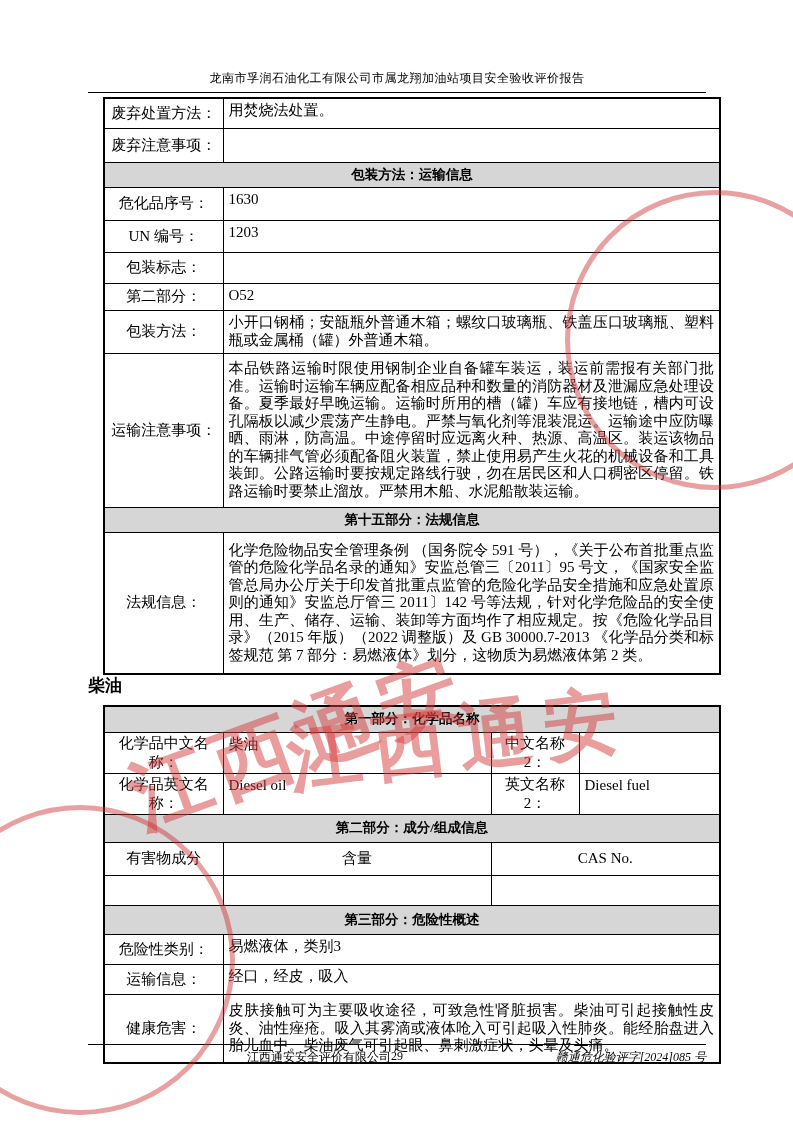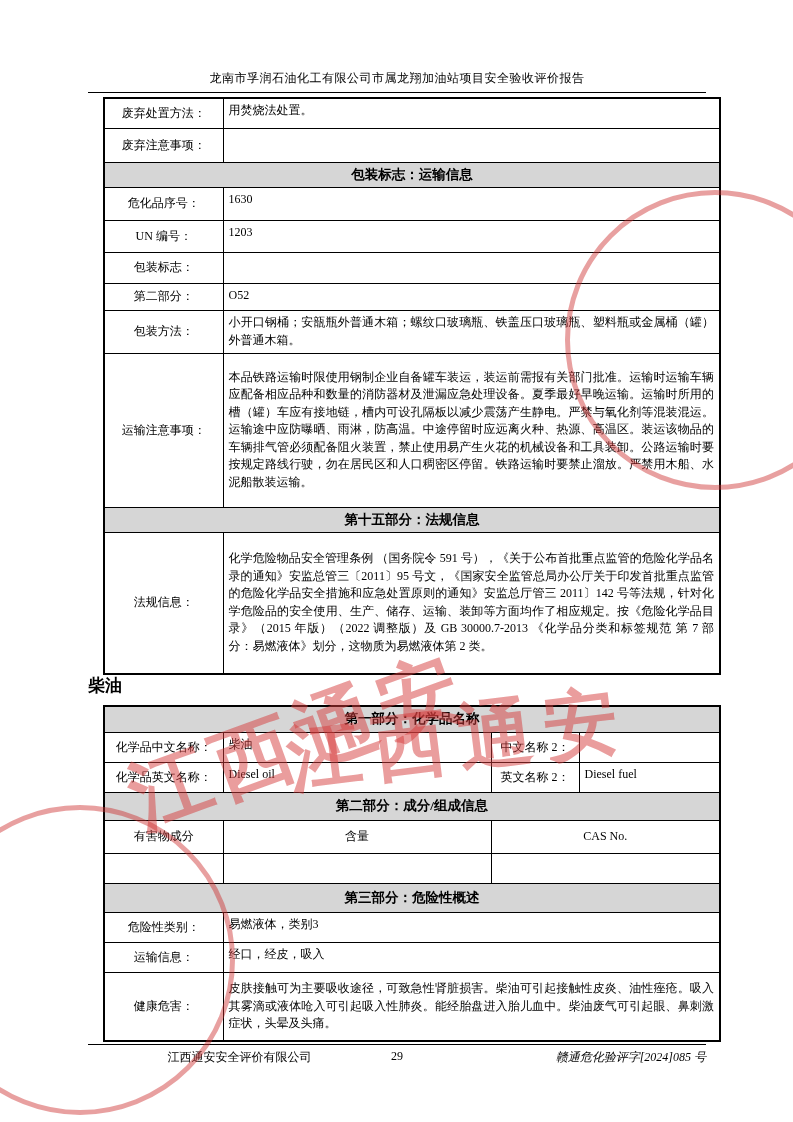--- a/index.html
+++ b/index.html
@@ -13,39 +13,39 @@
     text-align:center; font-size:12px; letter-spacing:.5px;
     padding-bottom:5px; border-bottom:1px solid #000;
   }
   table.msds {
     position:absolute; left:103px; width:616px;
     border-collapse:collapse; table-layout:fixed;
     border:2px solid #000;
   }
   #gasoline-table { top:97px; }
   #diesel-table  { top:705px; }
-  td { border:1px solid #000; font-size:12px; }
+  td { border:1px solid #000; font-size:15px; }
   .lbl { text-align:center; vertical-align:middle; padding:1px 2px; }
   .val { text-align:left; vertical-align:top; padding:3px 5px; line-height:17px; }
   .val.mid { vertical-align:middle; text-align:justify; line-height:17.5px; }
   .sect td {
     background:#d6d6d6; font-weight:bold; text-align:center;
     vertical-align:middle; font-size:13.5px;
   }
   .cth { text-align:center; vertical-align:middle; }
   .diesel-heading {
     position:absolute; top:674px; left:88px;
     font-size:17px; font-weight:bold;
   }
   .doc-footer {
     position:absolute; top:1044px; left:88px; width:618px;
     border-top:1px solid #000; padding-top:4px;
     display:flex; align-items:flex-start; font-size:12px;
   }
-  .doc-footer .f-left  { flex:1; text-align:center; }
+  .doc-footer .f-left  { flex:1; text-align:right; }
   .doc-footer .f-center{ flex:0 0 auto; text-align:center; }
   .doc-footer .f-right { flex:1; text-align:right;font-style:italic; }
   
   .wm {
     position:absolute; pointer-events:none; z-index:9;
     color:rgba(213,60,60,0.5); font-weight:bold; white-space:nowrap;
     font-family:"DejaVu Sans","Liberation Sans",sans-serif;
   }
   .wm-t1 { left:115px; top:752px; font-size:80px; letter-spacing:8px;
            transform:rotate(-20deg); transform-origin:left top; }
@@ -71,21 +71,21 @@
   <tbody>
     <tr style="height:30px">
       <td class="lbl">废弃处置方法：</td>
       <td class="val">用焚烧法处置。</td>
     </tr>
     <tr style="height:34px">
       <td class="lbl">废弃注意事项：</td>
       <td class="val"></td>
     </tr>
     <tr class="sect" style="height:25px">
-      <td colspan="2">包装标志：运输信息</td>
+      <td colspan="2">包装方法：运输信息</td>
     </tr>
     <tr style="height:33px">
       <td class="lbl">危化品序号：</td>
       <td class="val">1630</td>
     </tr>
     <tr style="height:32px">
       <td class="lbl">UN 编号：</td>
       <td class="val">1203</td>
     </tr>
     <tr style="height:31px">

